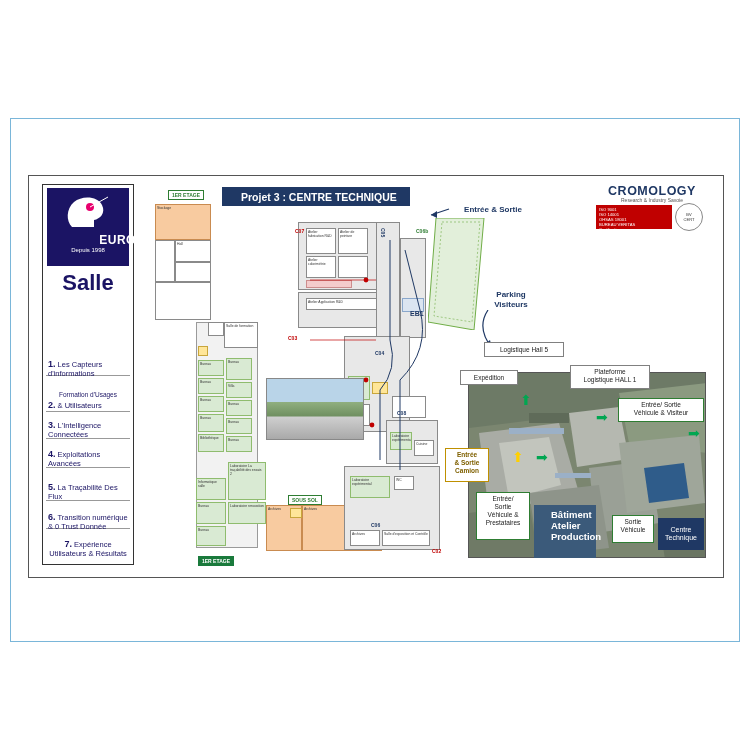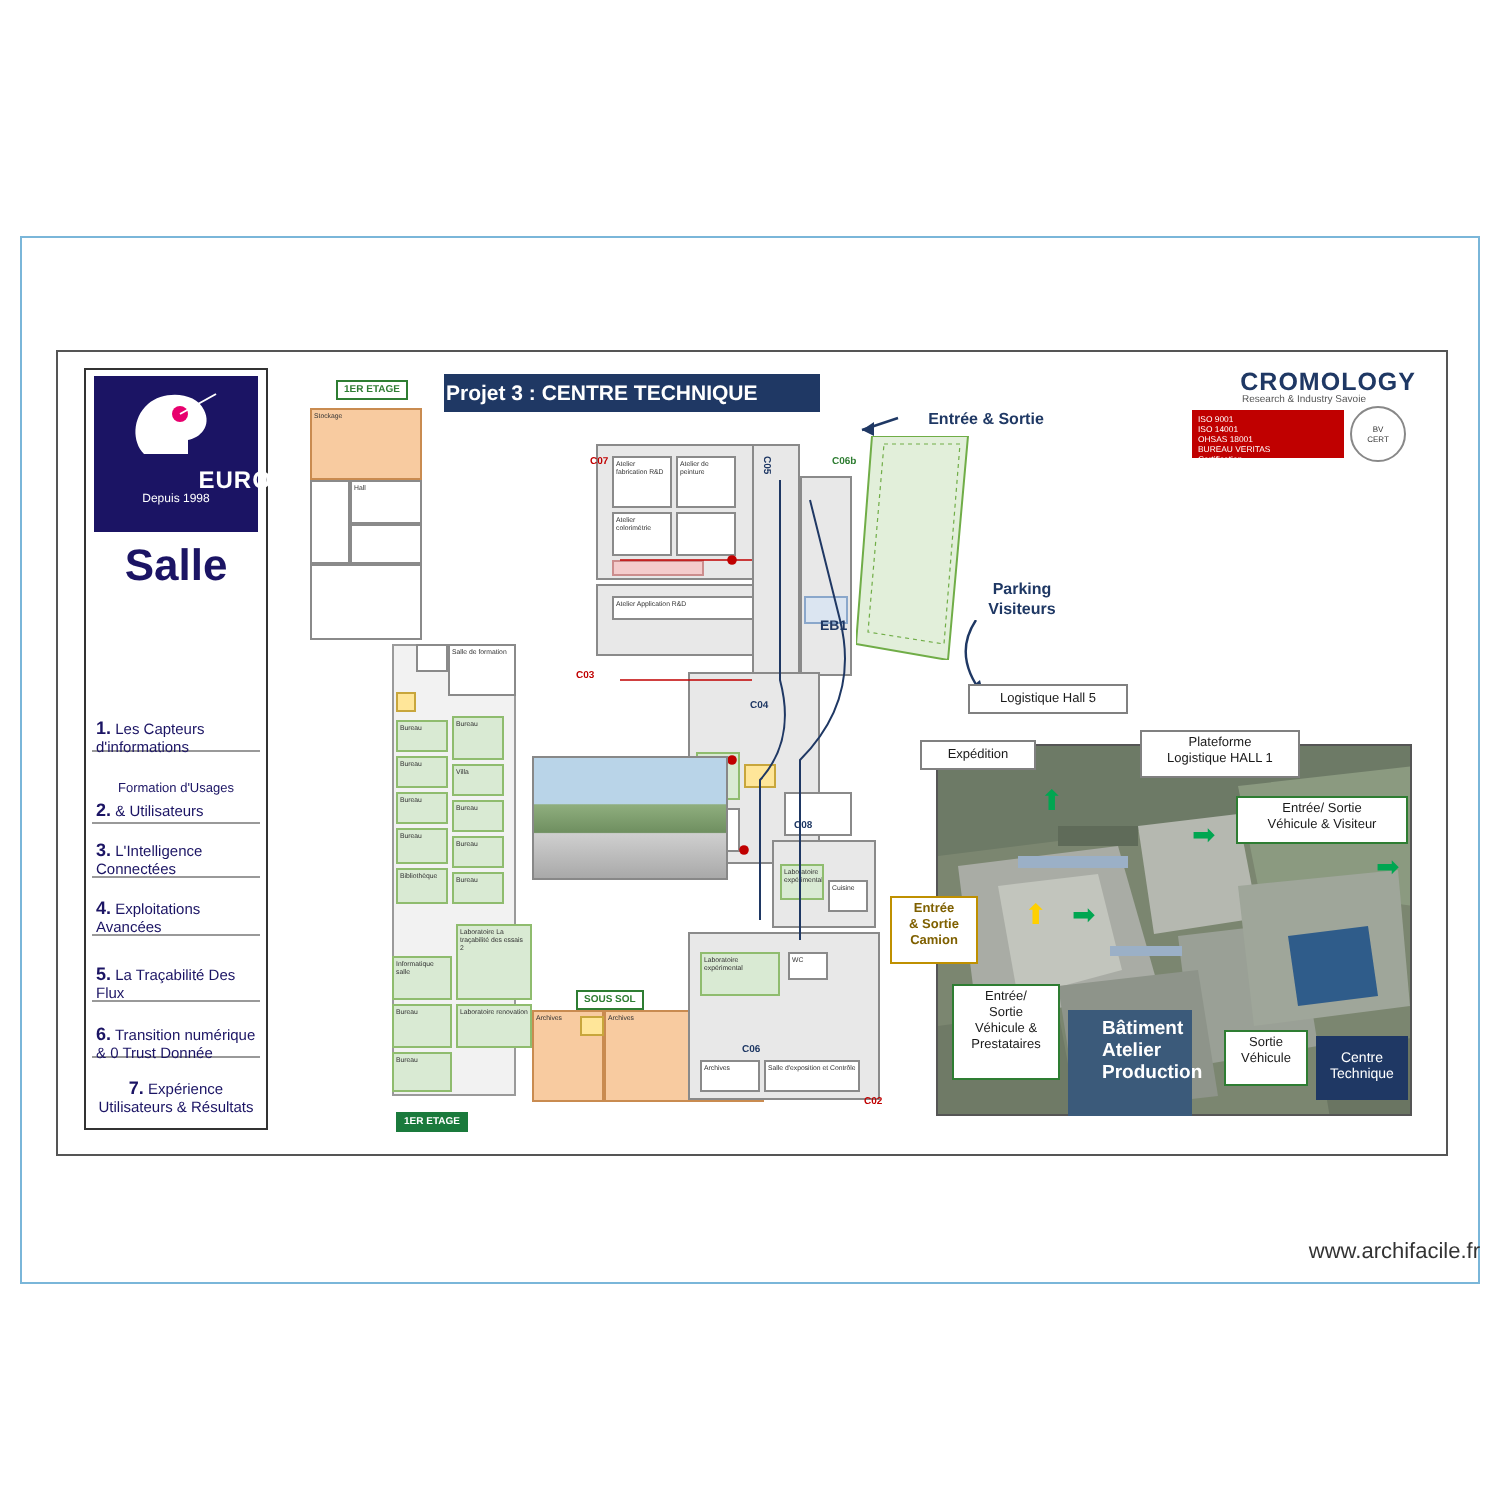--- a/index.html
+++ b/index.html
@@ -69,30 +69,30 @@
     padding: 2px 2px 2px 2px;
   }
   .lg-num { font-weight: bold; font-size: 9px; }
   .lg-row.plain { color: #1b1464; font-size: 6.5px; text-align: center; }
 
   
   #title-box {
     left: 222px; top: 187px; width: 188px; height: 19px;
     background: #1f3864; border: 1px solid #1f3864;
     color: #ffffff; font-weight: bold; font-size: 10.5px;
-    display: flex; align-items: center; padding-left: 0;
+    display: flex; align-items: center; padding-left: 18px;
   }
 
   
   #cromology {
     left: 590px; top: 182px; width: 120px; height: 40px;
     background: #ffffff;
   }
   #cromology-name {
-    left: 596px; top: 184px; width: 112px; text-align: right;
+    left: 596px; top: 184px; width: 112px; text-align: center;
     color: #1f3864; font-weight: bold; font-size: 12.5px; letter-spacing: .5px;
   }
   #cromology-tag {
     left: 596px; top: 197px; width: 112px; text-align: center;
     color: #555; font-size: 5px;
   }
   #cert-red {
     left: 596px; top: 205px; width: 76px; height: 24px;
     background: #c00000; color: #ffffff; font-size: 4.2px;
     padding: 2px 3px; line-height: 5px;
@@ -410,15 +410,14 @@
 Sortie
 Véhicule &amp;
 Prestataires</div>
 
   <div class="arrow-green" style="left:536px;top:452px;">➡</div>
   <div class="arrow-yellow" style="left:512px;top:452px;">⬆</div>
   <div class="arrow-green" style="left:520px;top:395px;">⬆</div>
   <div class="arrow-green" style="left:688px;top:428px;">➡</div>
   <div class="arrow-green" style="left:596px;top:412px;">➡</div>
 
-  <div id="watermark" class="abs">www.archifacile.fr</div>
 
 </div>
 
 </body></html>

